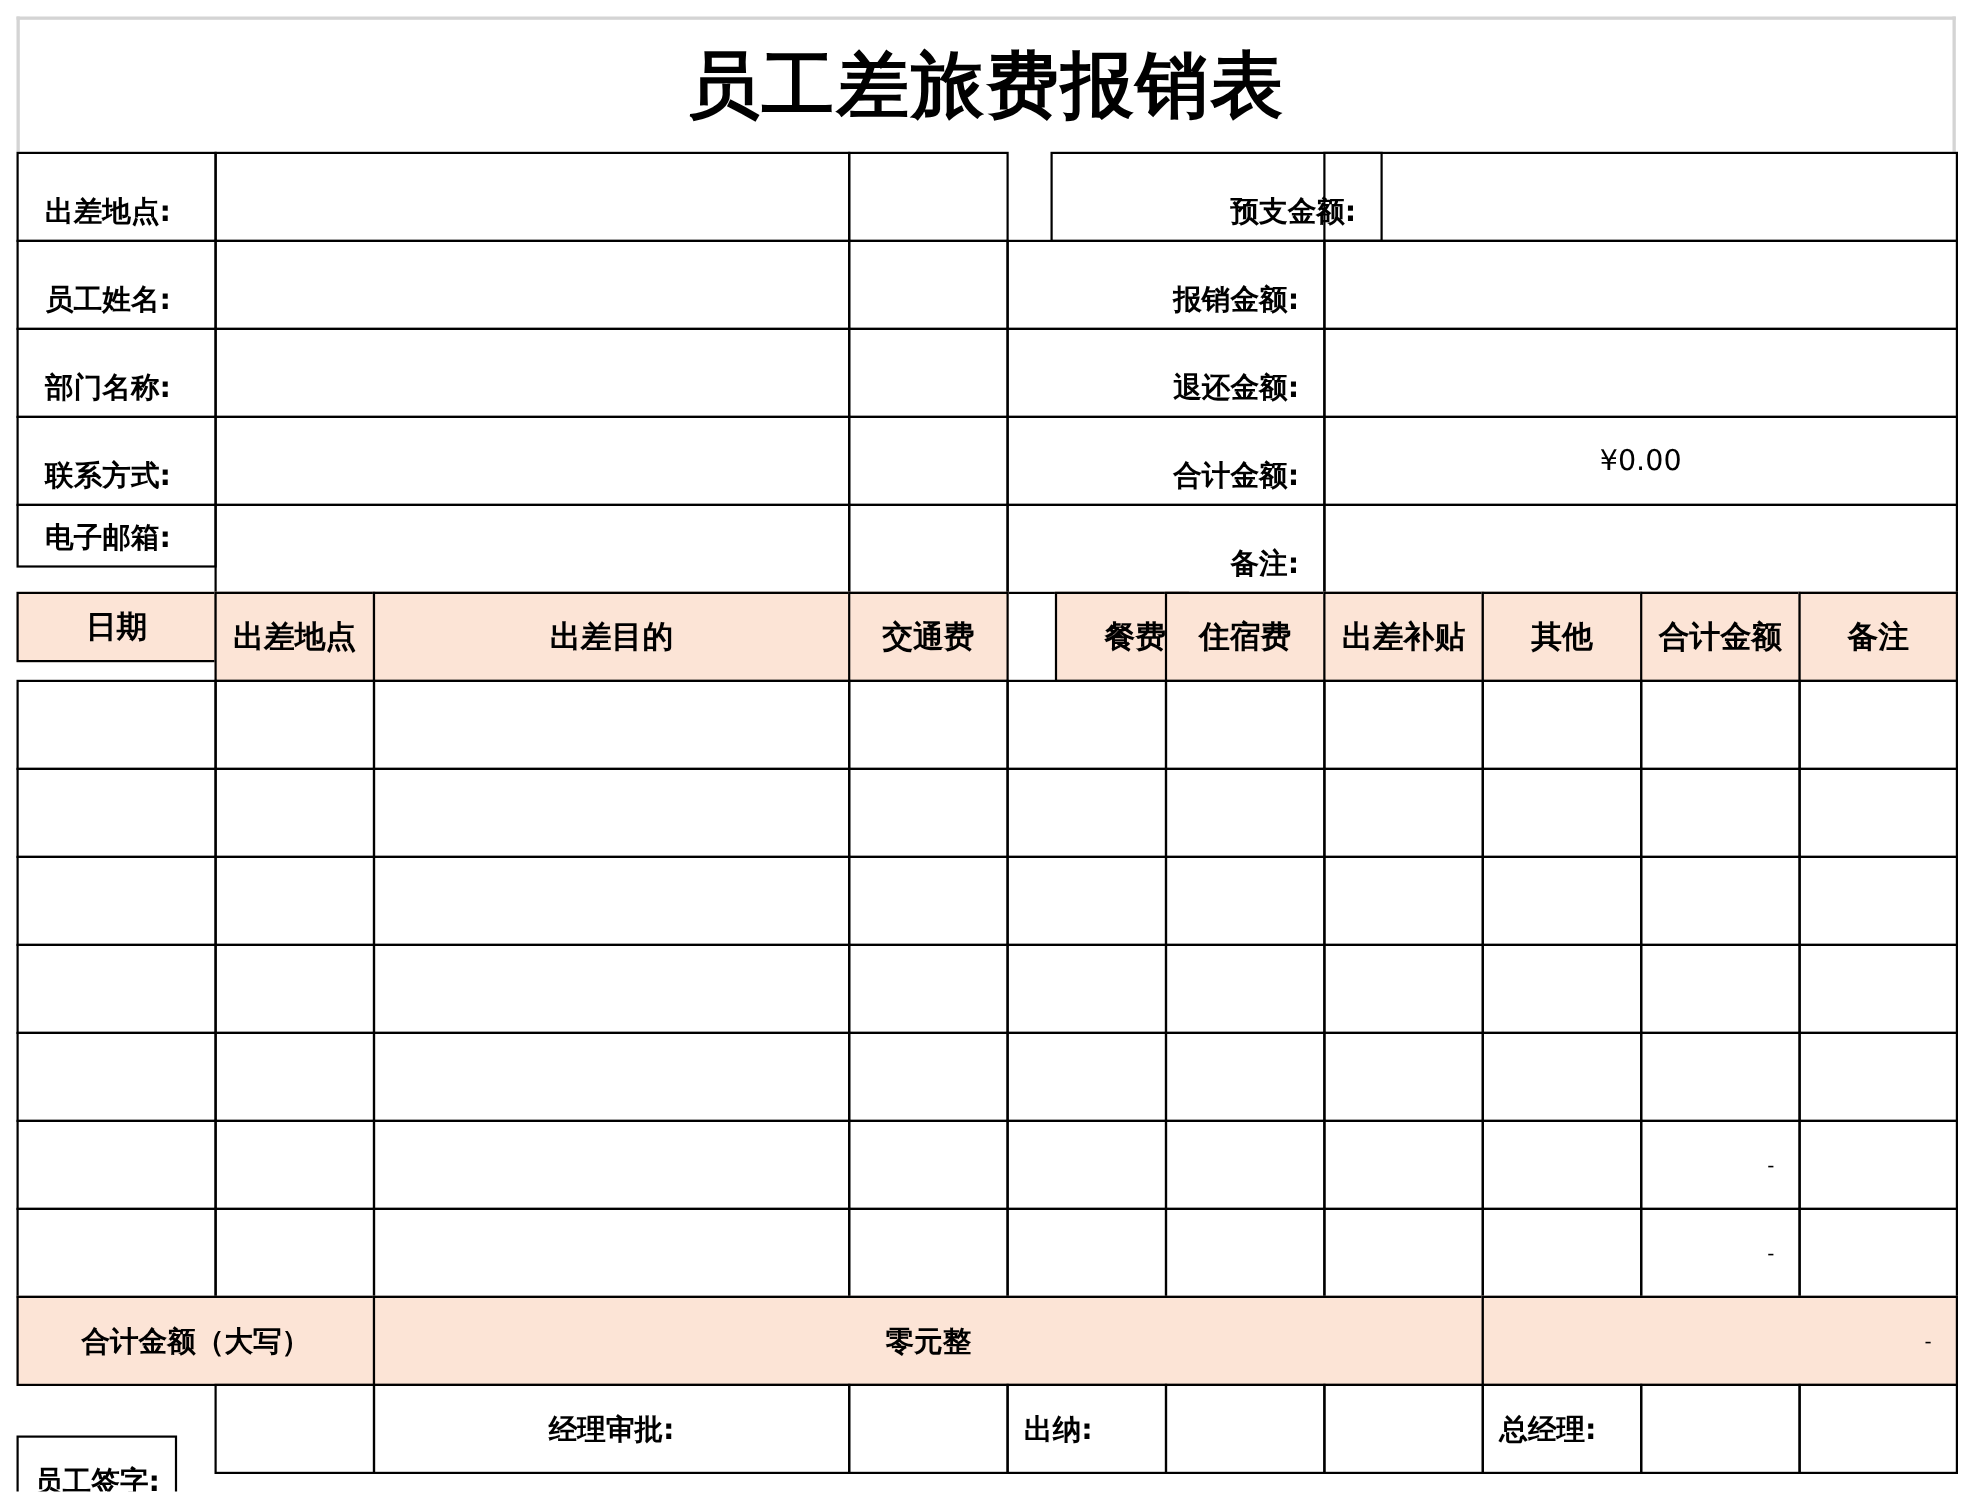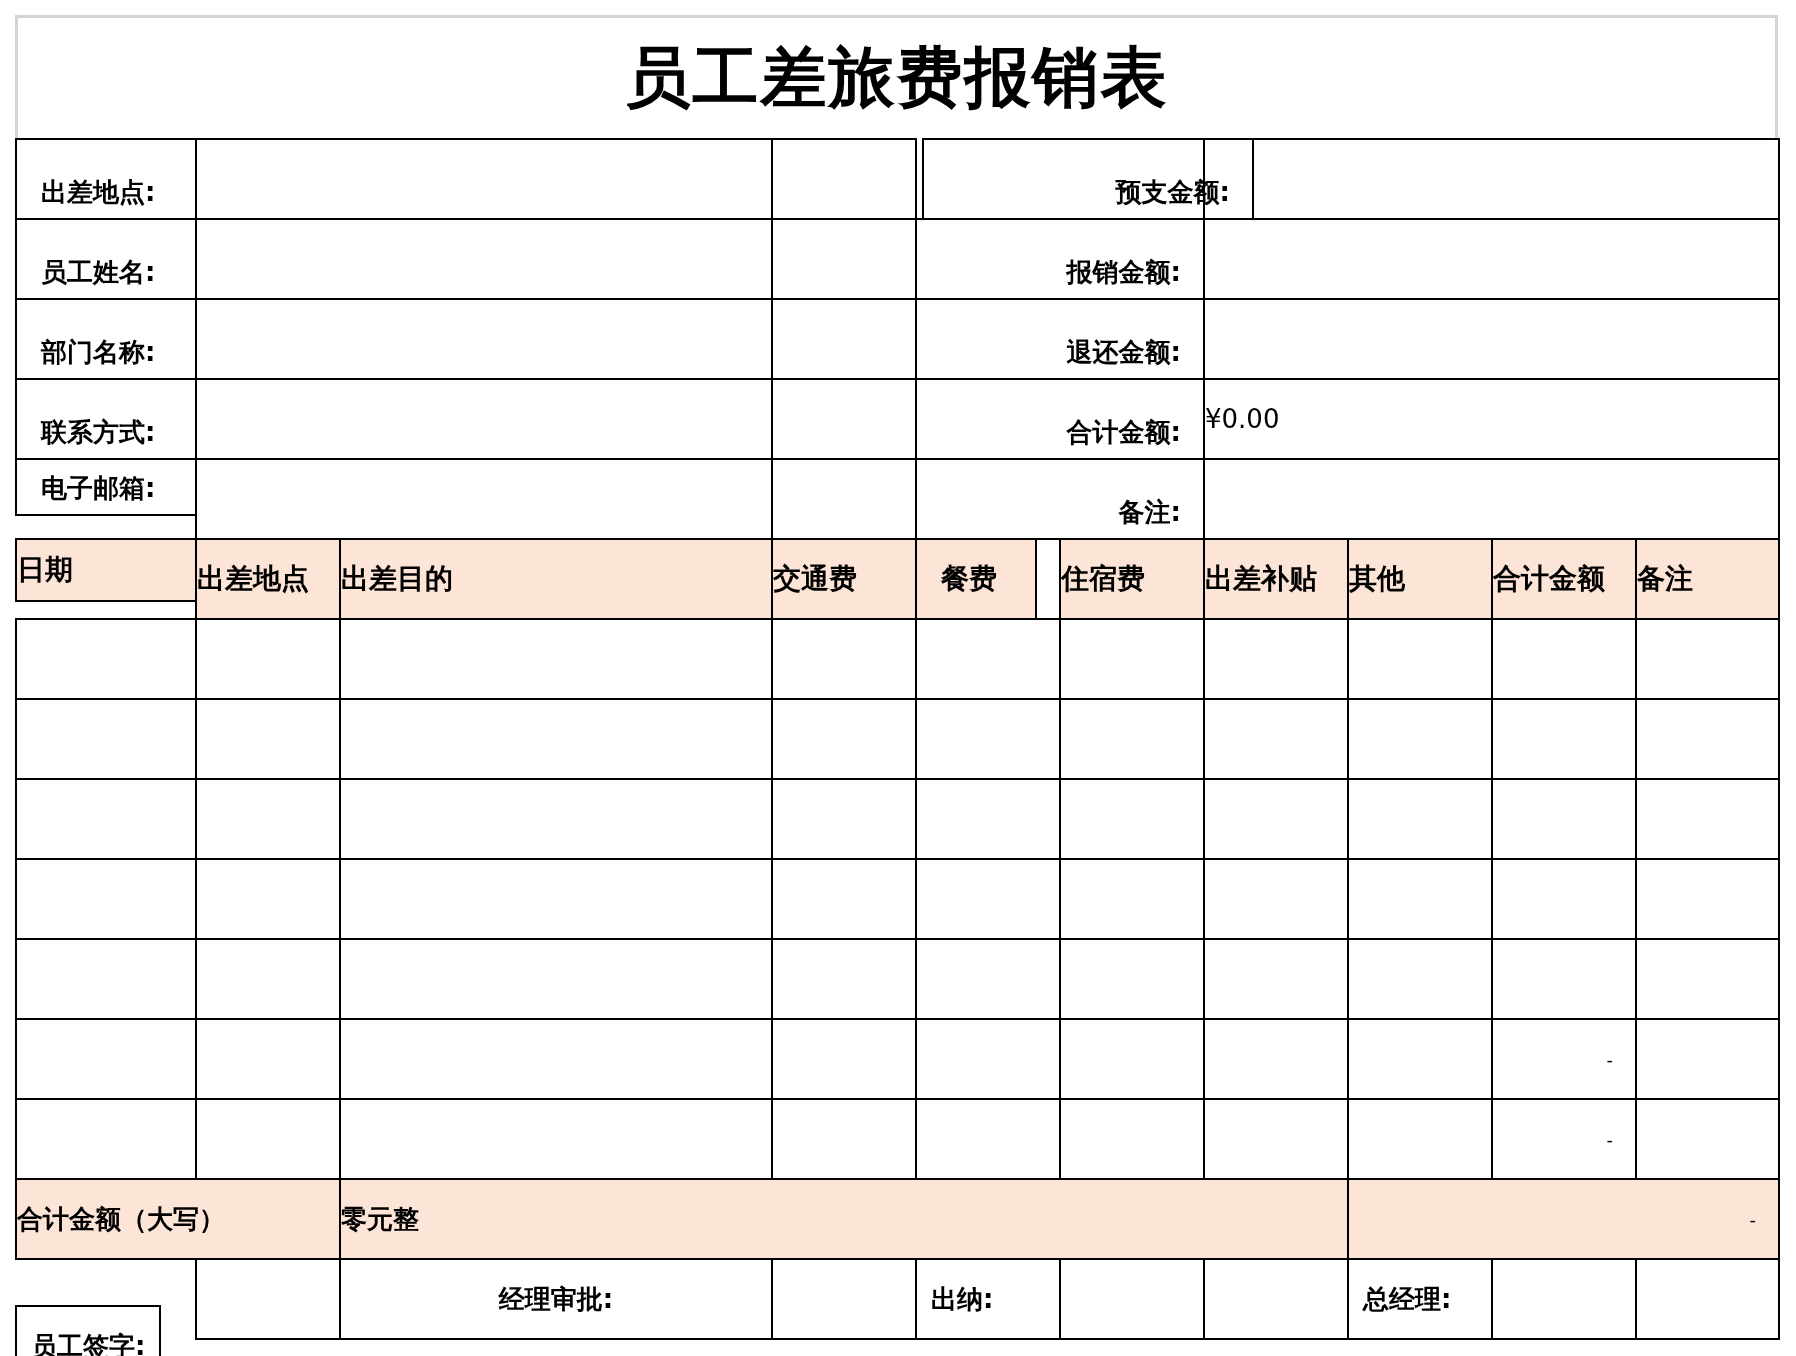--- a/index.html
+++ b/index.html
@@ -8,42 +8,42 @@
   .title-box { position:absolute; left:15px; top:15px; width:1763px; height:123px;
                border-left:3px solid #d4d4d4; border-top:3px solid #d4d4d4; border-right:3px solid #d4d4d4;
                box-sizing:border-box; }
   .title { position:absolute; left:15px; top:38px; width:1763px; text-align:center;
            font-size:66px; line-height:80px; font-weight:bold; letter-spacing:2px; }
   .cell { position:absolute; box-sizing:border-box; border:2.5px solid #000; margin:0;
           display:flex; font-size:26px; font-weight:bold; }
   .peach { background:#fce4d6; }
   .lbl-left { align-items:flex-end; justify-content:flex-start; padding:0 0 8px 24px; }
   .lbl-right { align-items:flex-end; justify-content:flex-end; padding:0 22px 8px 0; }
-  .center { align-items:center; justify-content:flex-start; }
+  .center { align-items:center; justify-content:center; }
   .hdr { font-size:28px; }
   .money { font-weight:normal; font-size:26px; }
   .dash { align-items:center; justify-content:flex-end; padding-right:22px; font-weight:normal; font-size:18px; }
   .sig-left { align-items:center; justify-content:flex-start; padding-left:14px; }
   .sig-center { align-items:center; justify-content:center; }
 </style>
 </head>
 <body>
 
 <div class="title-box"></div>
 <div class="title">员工差旅费报销表</div>
 
 <div id="grid">
     <div class="cell lbl-left" style="left: 15px; top: 138px; width: 182px; height: 82px;">
       <span>出差地点:</span>
     </div>
     <div class="cell " style="left: 195px; top: 138px; width: 578px; height: 82px;">
       <span></span>
     </div>
     <div class="cell " style="left: 771px; top: 138px; width: 146px; height: 82px;"></div>
-    <div class="cell lbl-right" style="left: 922px; top: 138px; width: 332px; height: 82px;">
+    <div class="cell lbl-right" style="left: 955px; top: 138px; width: 302px; height: 82px;">
       <span>预支金额:</span>
     </div>
     <div class="cell center money" style="left: 1203px; top: 138px; width: 577px; height: 82px;">
       <span></span>
     </div>
     <div class="cell lbl-left" style="left: 15px; top: 218px; width: 182px; height: 82px;">
       <span>员工姓名:</span>
     </div>
     <div class="cell " style="left: 195px; top: 218px; width: 578px; height: 82px;">
       <span></span>
@@ -99,21 +99,21 @@
     </div>
     <div class="cell peach center hdr" style="left: 195px; top: 538px; width: 146px; height: 82px;">
       <span>出差地点</span>
     </div>
     <div class="cell peach center hdr" style="left: 339px; top: 538px; width: 434px; height: 82px;">
       <span>出差目的</span>
     </div>
     <div class="cell peach center hdr" style="left: 771px; top: 538px; width: 146px; height: 82px;">
       <span>交通费</span>
     </div>
-    <div class="cell peach center hdr" style="left: 915px; top: 538px; width: 122px; height: 82px; padding-left: 24px;">
+    <div class="cell peach center hdr" style="left: 959px; top: 538px; width: 122px; height: 82px; padding-left: 24px;">
       <span>餐费</span>
     </div>
     <div class="cell peach center hdr" style="left: 1059px; top: 538px; width: 146px; height: 82px;">
       <span>住宿费</span>
     </div>
     <div class="cell peach center hdr" style="left: 1203px; top: 538px; width: 146px; height: 82px;">
       <span>出差补贴</span>
     </div>
     <div class="cell peach center hdr" style="left: 1347px; top: 538px; width: 146px; height: 82px;">
       <span>其他</span>

